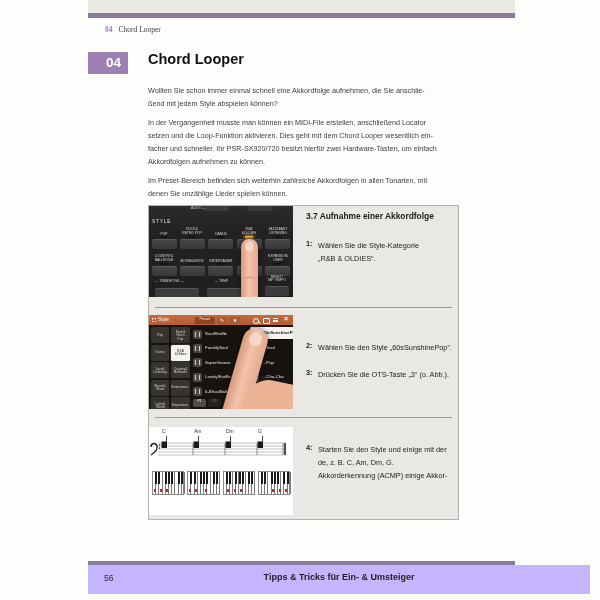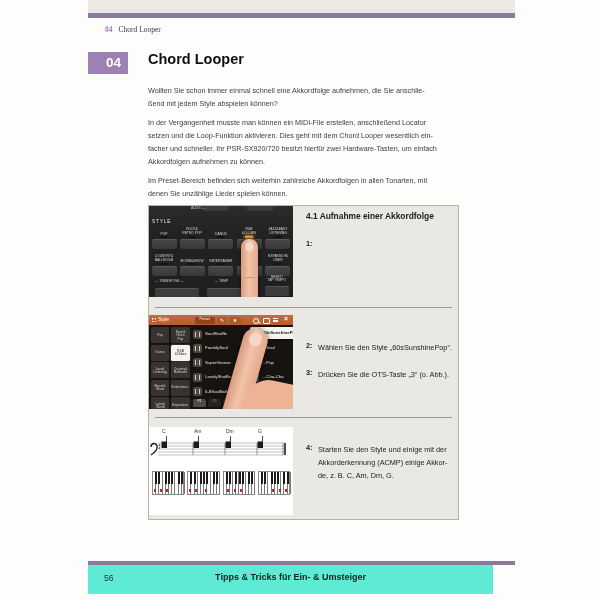--- a/index.html
+++ b/index.html
@@ -102,21 +102,21 @@
   
   .img3{position:absolute;left:149px;top:427px;width:144px;height:88px;background:#ffffff;overflow:hidden;}
   .kbds{position:absolute;left:3px;top:44px;width:138px;height:24px;display:flex;gap:3px;}
   .kbd{position:relative;width:32px;height:22px;background:#fff;border:0.5px solid #888;box-sizing:content-box;}
   .wkey{position:absolute;top:0;width:3.2px;height:22px;border-right:0.5px solid #777;box-sizing:border-box;}
   .bkey{position:absolute;top:0;width:2px;height:12px;background:#1b1b1b;}
   .mark{position:absolute;top:17px;width:2px;height:3px;background:#cc2222;}
 
   
   .footer-accent{position:absolute;left:88px;top:561px;width:427px;height:4px;background:#8a7b9d;}
-  .footer-bar{position:absolute;left:88px;top:565px;width:405px;height:29px;background:#5eead4;}
+  .footer-bar{position:absolute;left:88px;top:565px;width:502px;height:29px;background:#c4b5fd;}
   .page-num{position:absolute;left:16px;top:8px;font-size:8.5px;color:#2e2e2e;}
   .footer-title{position:absolute;left:0;top:7px;width:100%;text-align:center;font-size:9px;font-weight:bold;color:#1e1e1e;}
 </style>
 </head>
 <body>
 
 <div class="stage">
 
   <div class="top-edge"></div>
   <div class="top-accent"></div>
@@ -233,24 +233,28 @@
     <div class="botlab" style="left:66px;top:73px;">— TEMP</div>
     <div class="botlab" style="left:114px;top:69px;width:50px;">RESET/
 TAP TEMPO</div>
     <div class="cutbtn" style="left:6px;top:82px;width:44px;height:9px;"></div>
     <div class="cutbtn" style="left:58px;top:82px;width:44px;height:9px;"></div>
     <div class="cutbtn" style="left:116px;top:80px;width:24px;height:9px;"></div>
 
     <div class="finger1"></div>
   </div>
 
-  <div class="section-heading">4.1 Aufnahme einer Akkordfolge</div>
+  <div class="section-heading">3.7 Aufnahme einer Akkordfolge</div>
 
   <div class="step step1">
     <div class="snum">1:</div>
+    <div>
+      <div class="sline">Wählen Sie die Style-Kategorie</div>
+      <div class="sline">„R&amp;B &amp; OLDIES“.</div>
+    </div>
   </div>
 
   <div class="img2">
     <div class="scr-head">
       <div class="grid-ico"></div>
       <div class="scr-title">Style</div>
       <div class="preset-pill"><span>Preset</span></div>
       <div class="tool-pill" style="left:68px;width:10px;">✎</div>
       <div class="tool-pill" style="left:80px;width:12px;">★</div>
       <div class="mag-ico" style="left:104px;"></div>
@@ -493,22 +497,22 @@
           <div class="bkey" style="left: 24.6px;"></div>
           <div class="bkey" style="left: 27.8px;"></div>
         </div>
     </div>
   </div>
 
   <div class="step step4">
     <div class="snum">4:</div>
     <div>
       <div class="sline">Starten Sie den Style und einige mit der</div>
+      <div class="sline">de, z. B. C, Am, Dm, G.</div>
       <div class="sline">Akkorderkennung (ACMP) einige Akkor-</div>
-      <div class="sline">de, z. B. C, Am, Dm, G.</div>
     </div>
   </div>
 
   <div class="footer-accent"></div>
   <div class="footer-bar">
     <div class="page-num">56</div>
     <div class="footer-title">Tipps &amp; Tricks für Ein- &amp; Umsteiger</div>
   </div>
 
 </div>

